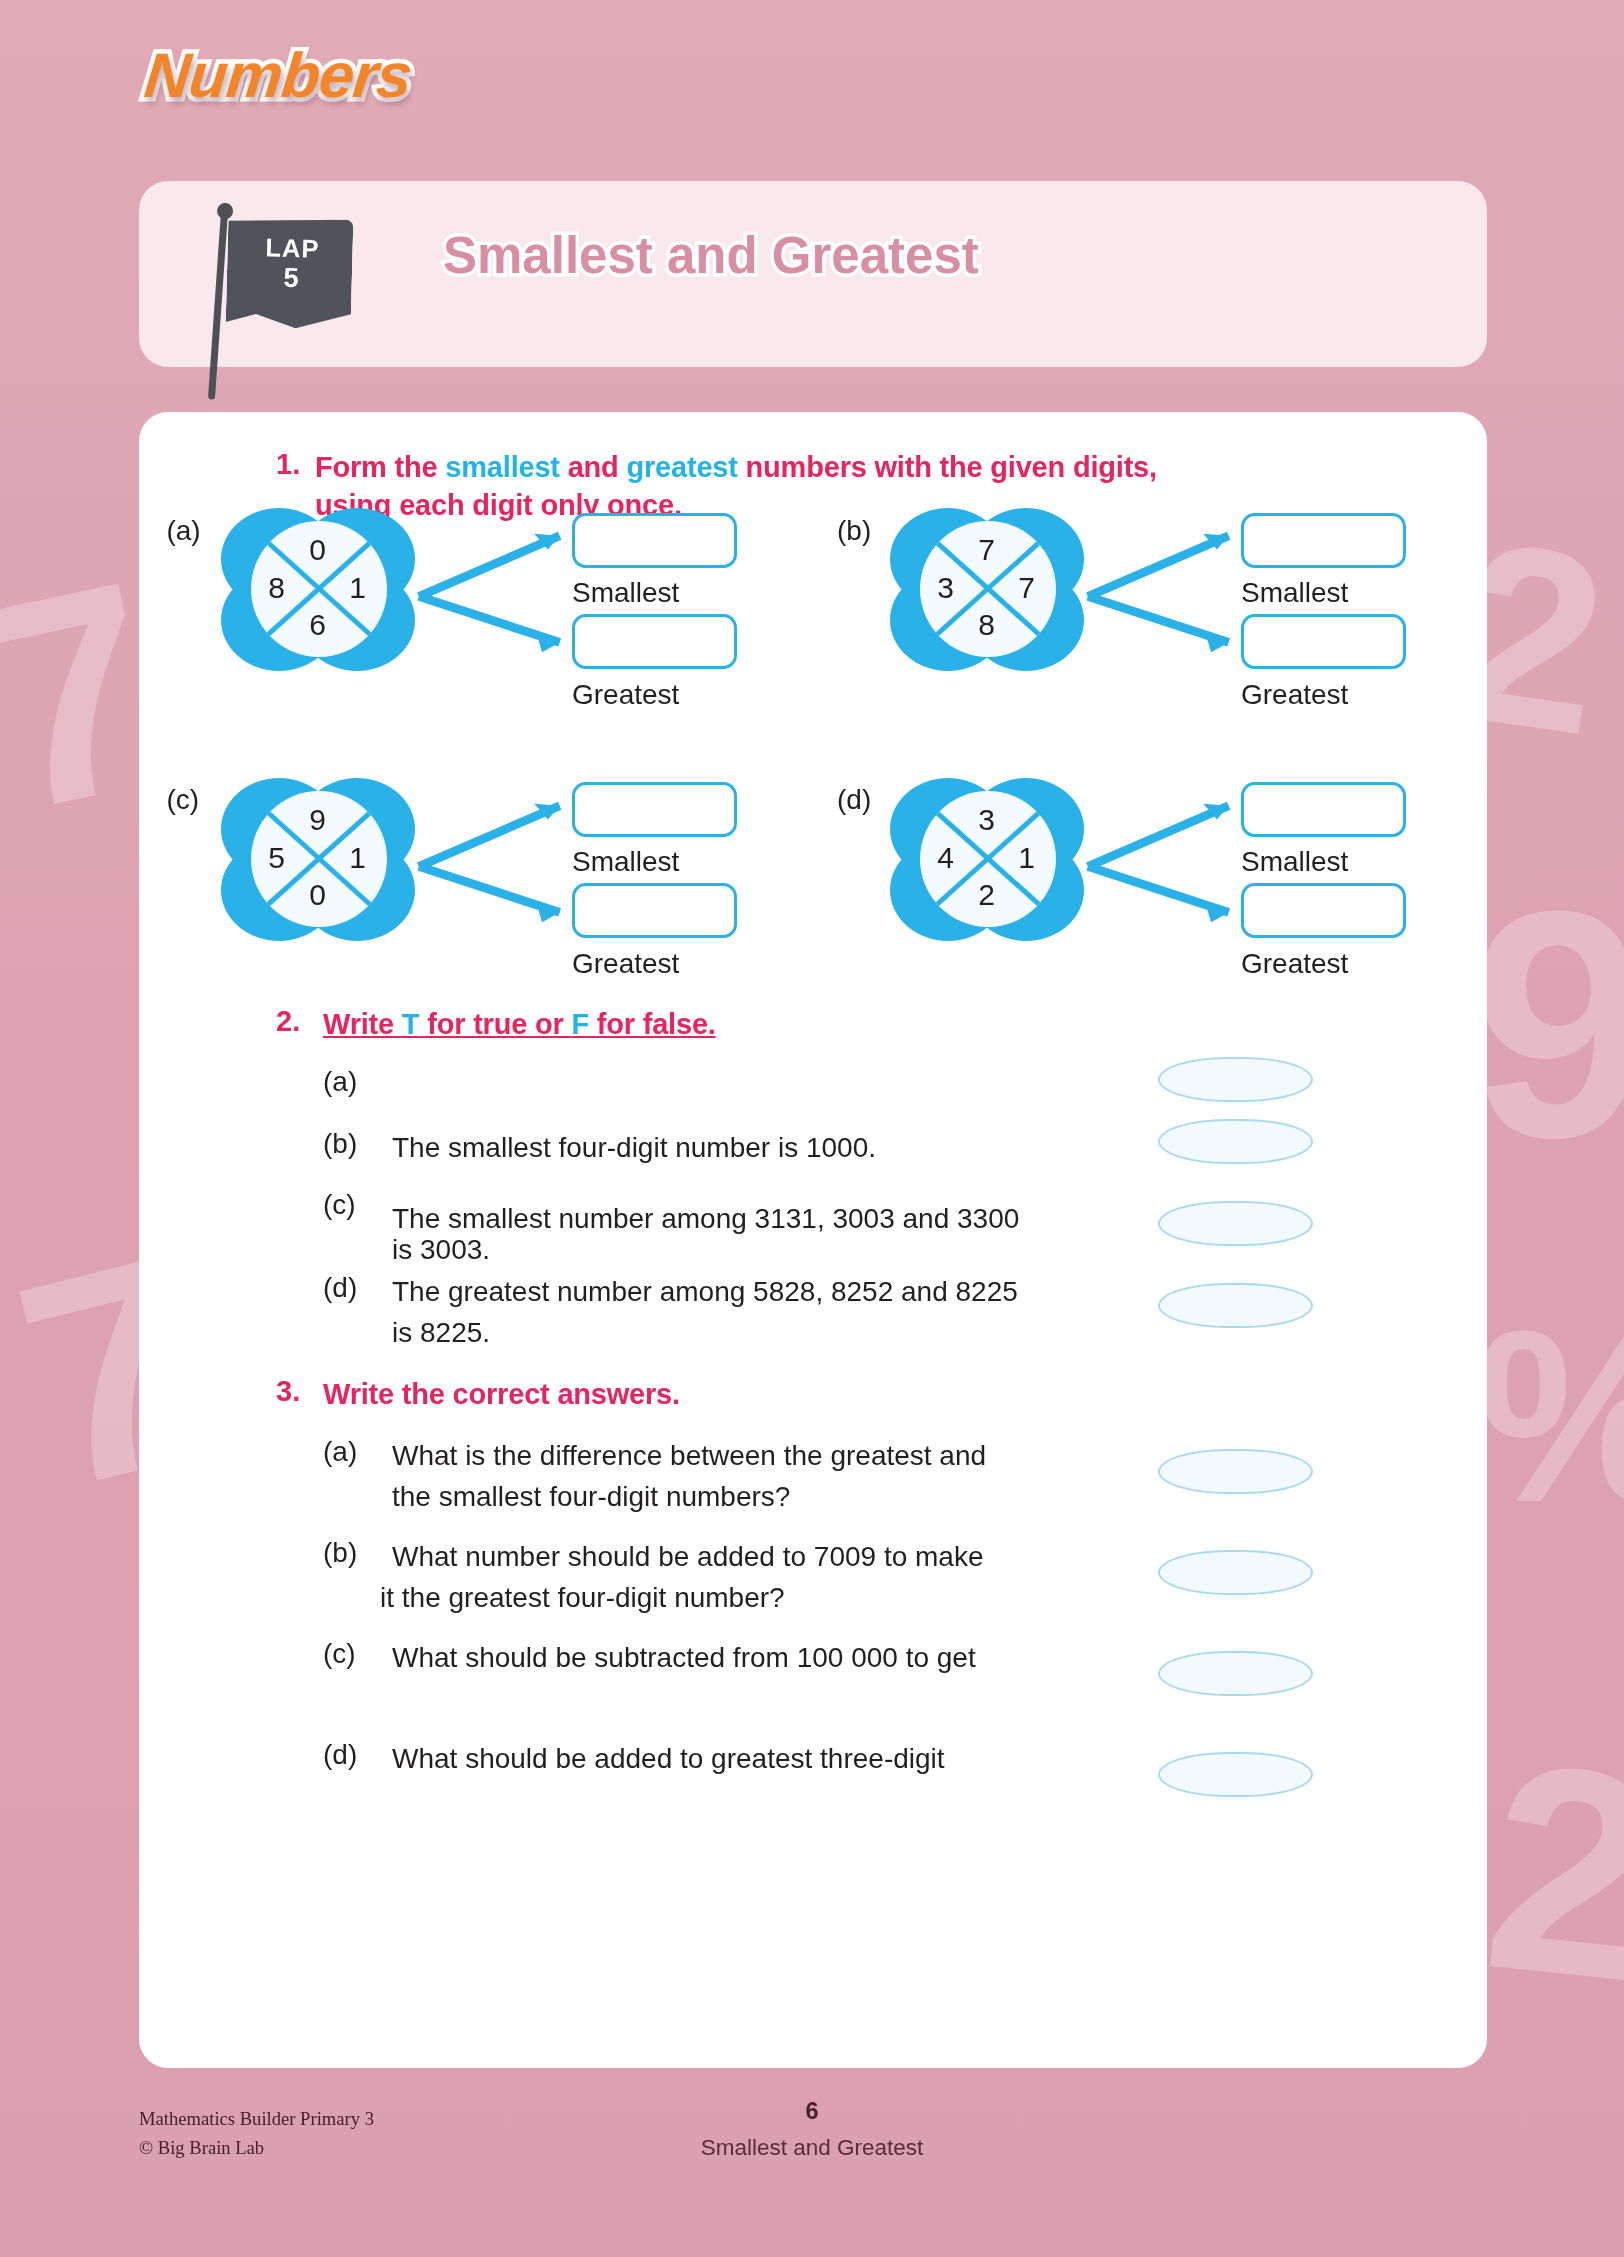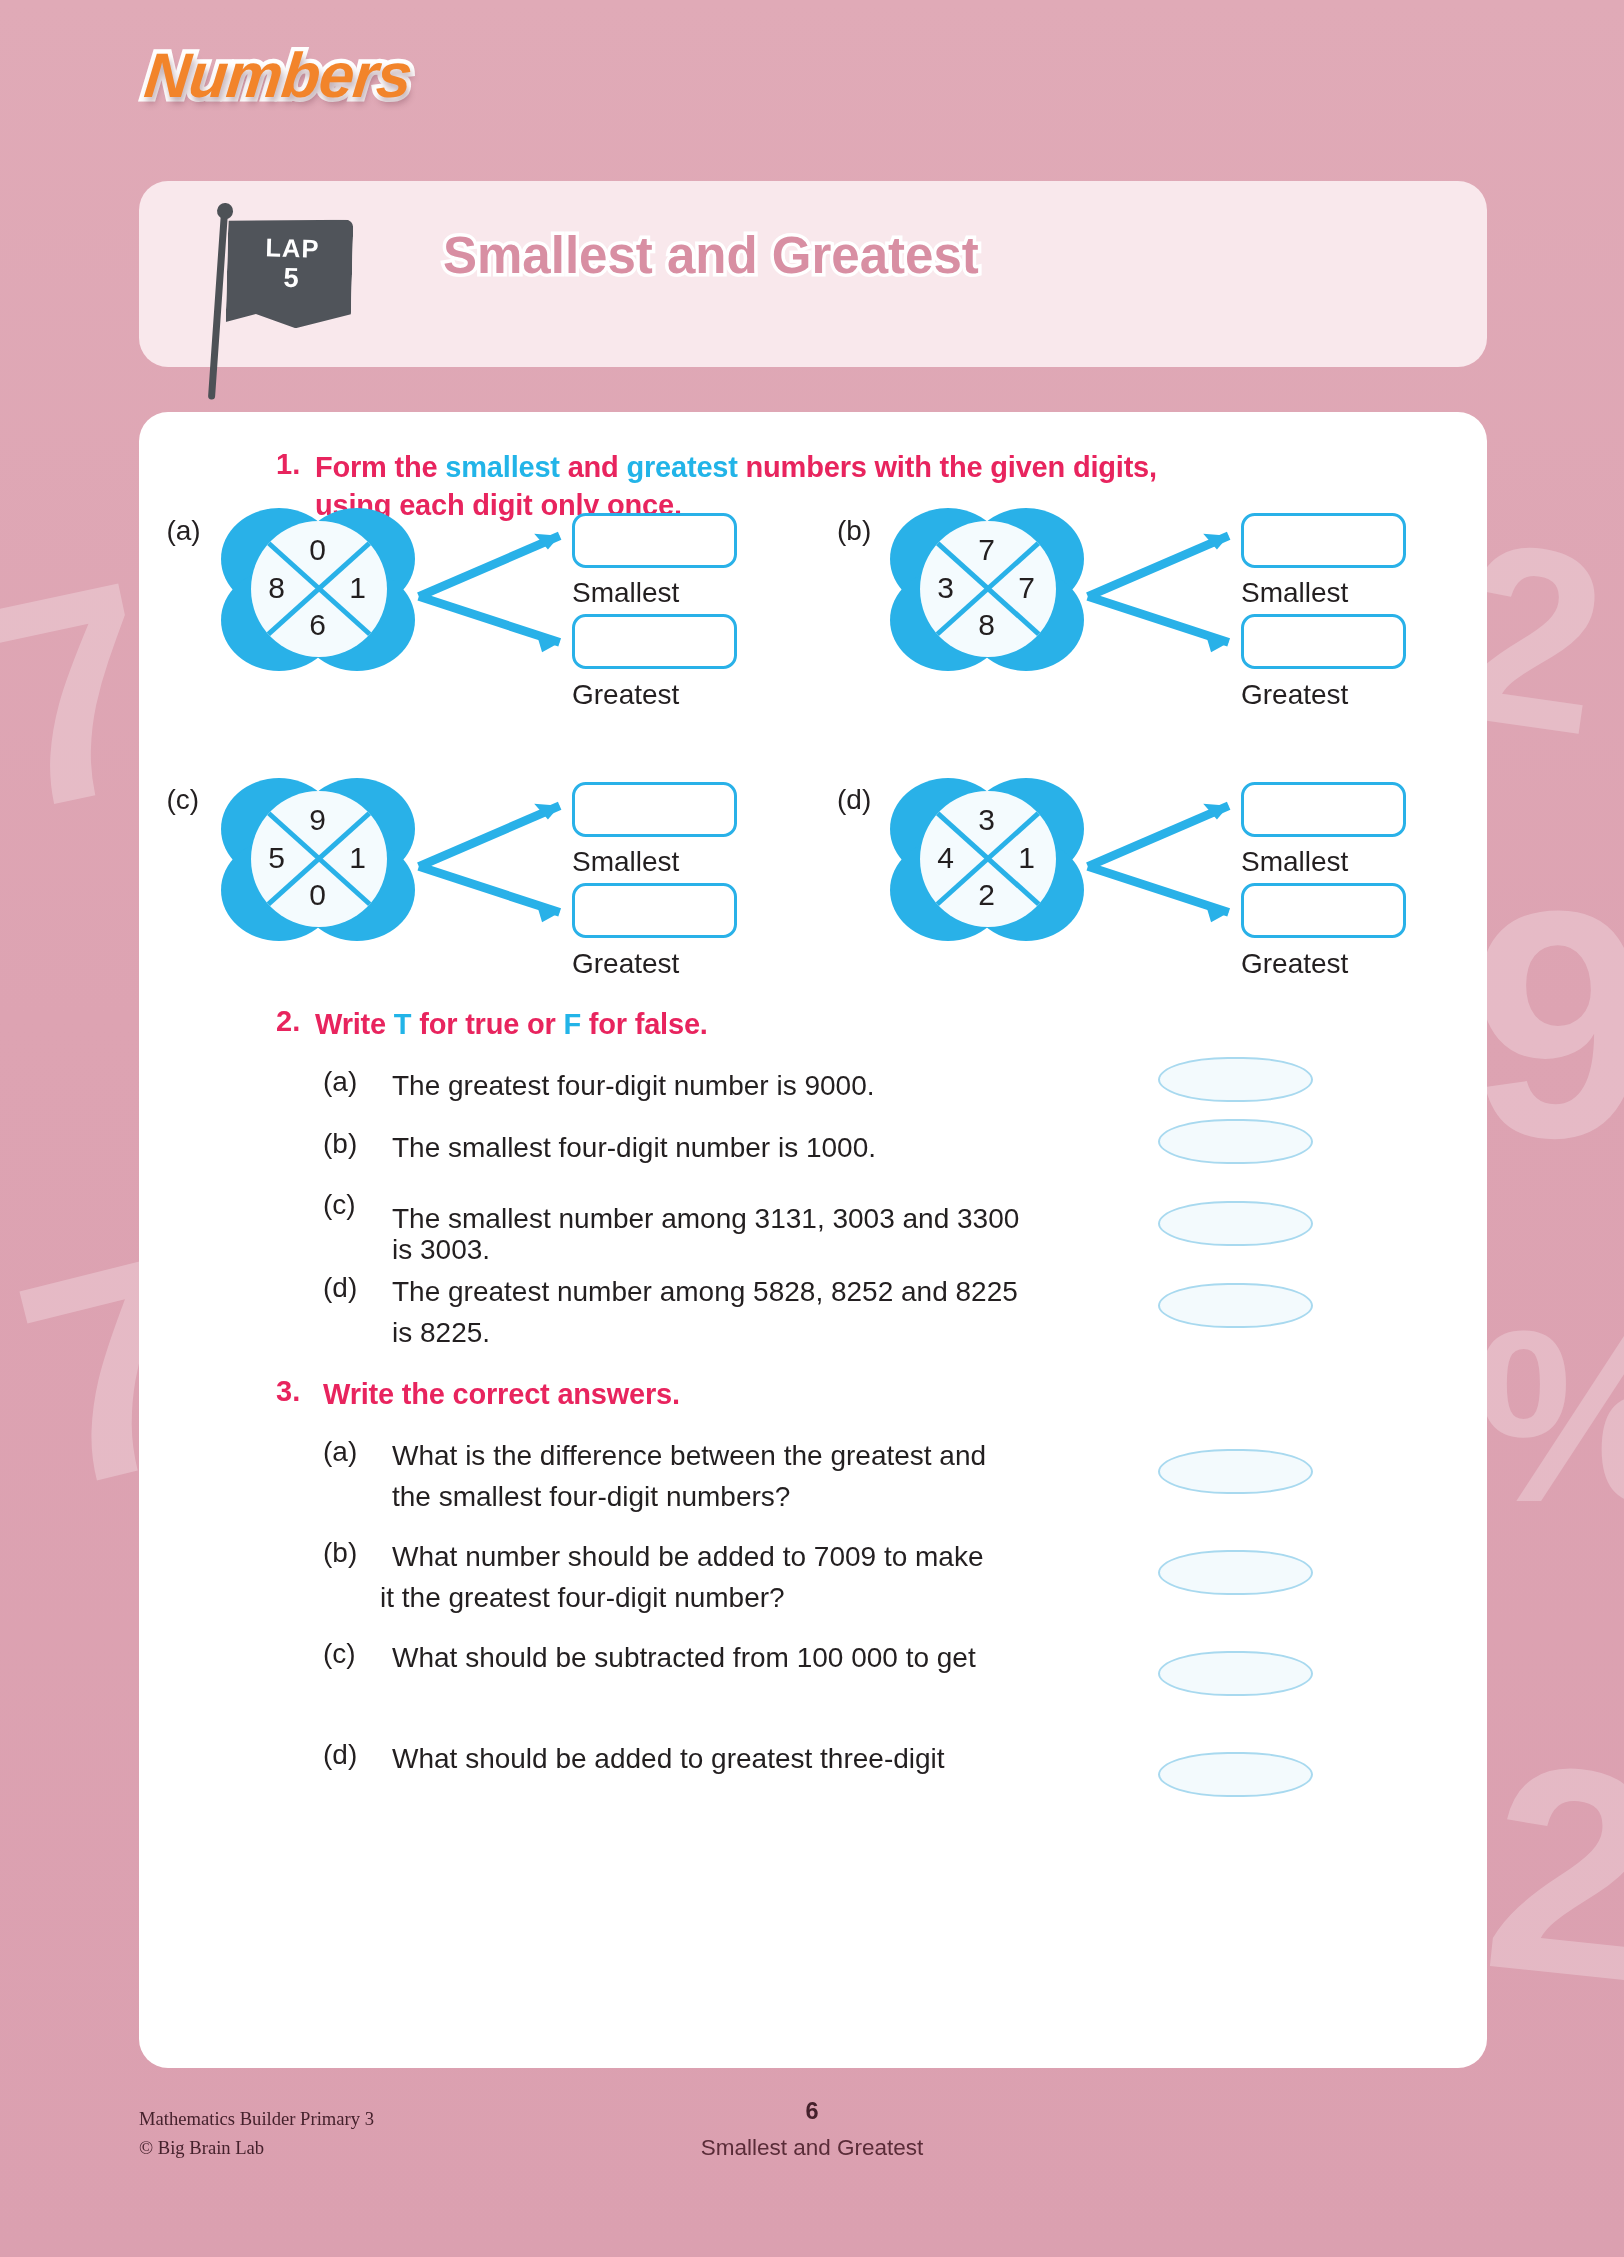--- a/index.html
+++ b/index.html
@@ -395,26 +395,25 @@
     <path d="M150 26 l-26 -2 l14 16 z" fill="#29b1e8"></path>
     <path d="M6 88 L150 135" stroke="#29b1e8" stroke-width="9" fill="none"></path>
     <path d="M150 135 l-24 -10 l6 20 z" fill="#29b1e8"></path>
   </svg>
   <div class="ans-box" style="left:1102px; top:370px;"></div>
   <div class="ans-cap" style="left:1102px; top:434px;">Smallest</div>
   <div class="ans-box" style="left:1102px; top:471px;"></div>
   <div class="ans-cap" style="left:1102px; top:536px;">Greatest</div>
 
   <div class="q-num" style="left:137px; top:593px;">2.</div>
-  <div class="q-head" style="left:176px; top:593px;">
+  <div class="q-head" style="left:184px; top:593px;text-decoration:underline;">
     <span>Write </span><span class="hl">T</span><span> for true or </span><span class="hl">F</span><span> for false.</span>
   </div>
 
   <div class="li-lbl" style="left:184px; top:654px;">(a)</div>
-  <div class="li" style="left:253px; top:654px;">The greatest four-digit number is 9000.</div>
   <div class="blob" style="left:1019px; top:645px;"></div>
 
   <div class="li-lbl" style="left:184px; top:716px;">(b)</div>
   <div class="li" style="left:253px; top:716px;">The smallest four-digit number is 1000.</div>
   <div class="blob" style="left:1019px; top:707px;"></div>
 
   <div class="li-lbl" style="left:184px; top:777px;">(c)</div>
   <div class="li" style="left:253px; top:777px;margin-top:10px;">The smallest number among 3131, 3003 and 3300</div>
   <div class="li" style="left:253px; top:818px;">is 3003.</div>
   <div class="blob" style="left:1019px; top:789px;"></div>

